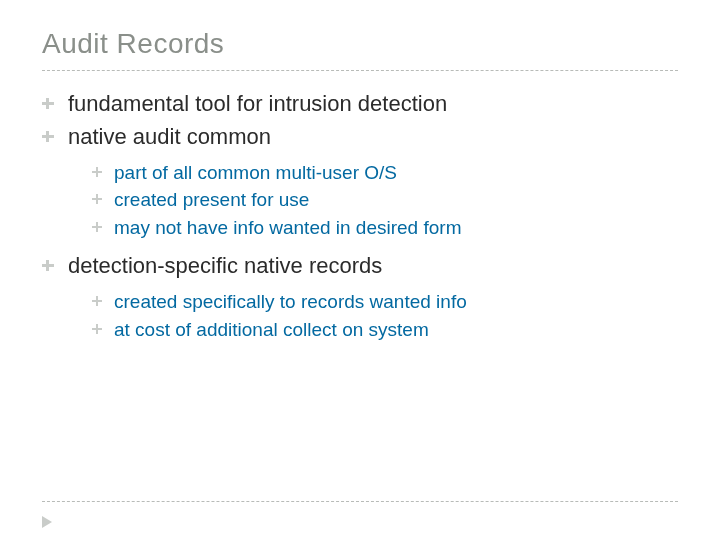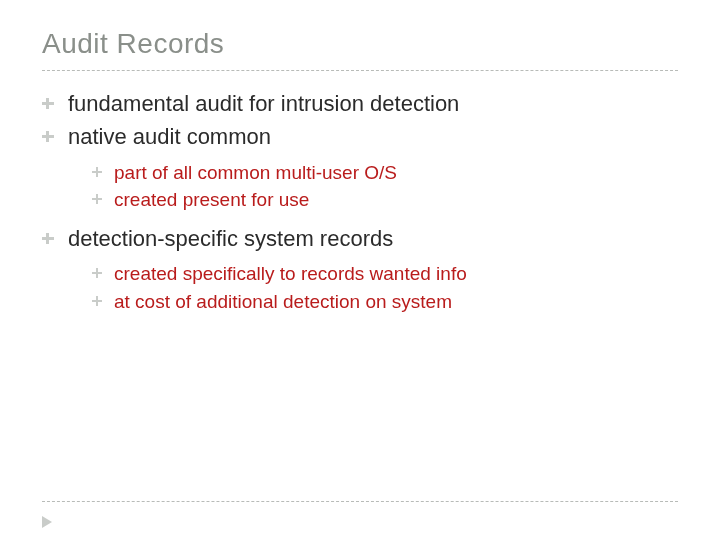--- a/index.html
+++ b/index.html
@@ -86,21 +86,21 @@
   ul.lvl2 {
     list-style: none;
     margin: 6px 0 10px 0;
     padding: 0 0 0 24px;
   }
   ul.lvl2 > li {
     position: relative;
     padding-left: 22px;
     font-size: 19px;
     line-height: 1.45;
-    color: #b91c1c;
+    color: #0369a1;
   }
   ul.lvl2 > li::before {
     content: "";
     position: absolute;
     left: 0;
     top: 12px;
     width: 10px;
     height: 2px;
     background: #c9ccc9;
   }
@@ -128,41 +128,44 @@
 </head>
 <body>
 
 <div class="slide">
 
   <h1 class="title">Audit Records</h1>
   <hr class="dashed-rule">
 
   <ul class="lvl1">
     <li>
-      <span>fundamental audit for intrusion detection</span>
+      <span>fundamental tool for intrusion detection</span>
     </li>
     <li>
       <span>native audit common</span>
       <ul class="lvl2">
         <li>
           <span>part of all common multi-user O/S</span>
         </li>
         <li>
           <span>created present for use</span>
         </li>
+        <li>
+          <span>may not have info wanted in desired form</span>
+        </li>
       </ul>
     </li>
     <li>
-      <span>detection-specific system records</span>
+      <span>detection-specific native records</span>
       <ul class="lvl2">
         <li>
           <span>created specifically to records wanted info</span>
         </li>
         <li>
-          <span>at cost of additional detection on system</span>
+          <span>at cost of additional collect on system</span>
         </li>
       </ul>
     </li>
   </ul>
 
   <hr class="bottom-rule">
   <div class="footer-arrow"></div>
 </div>
 
 </body></html>

